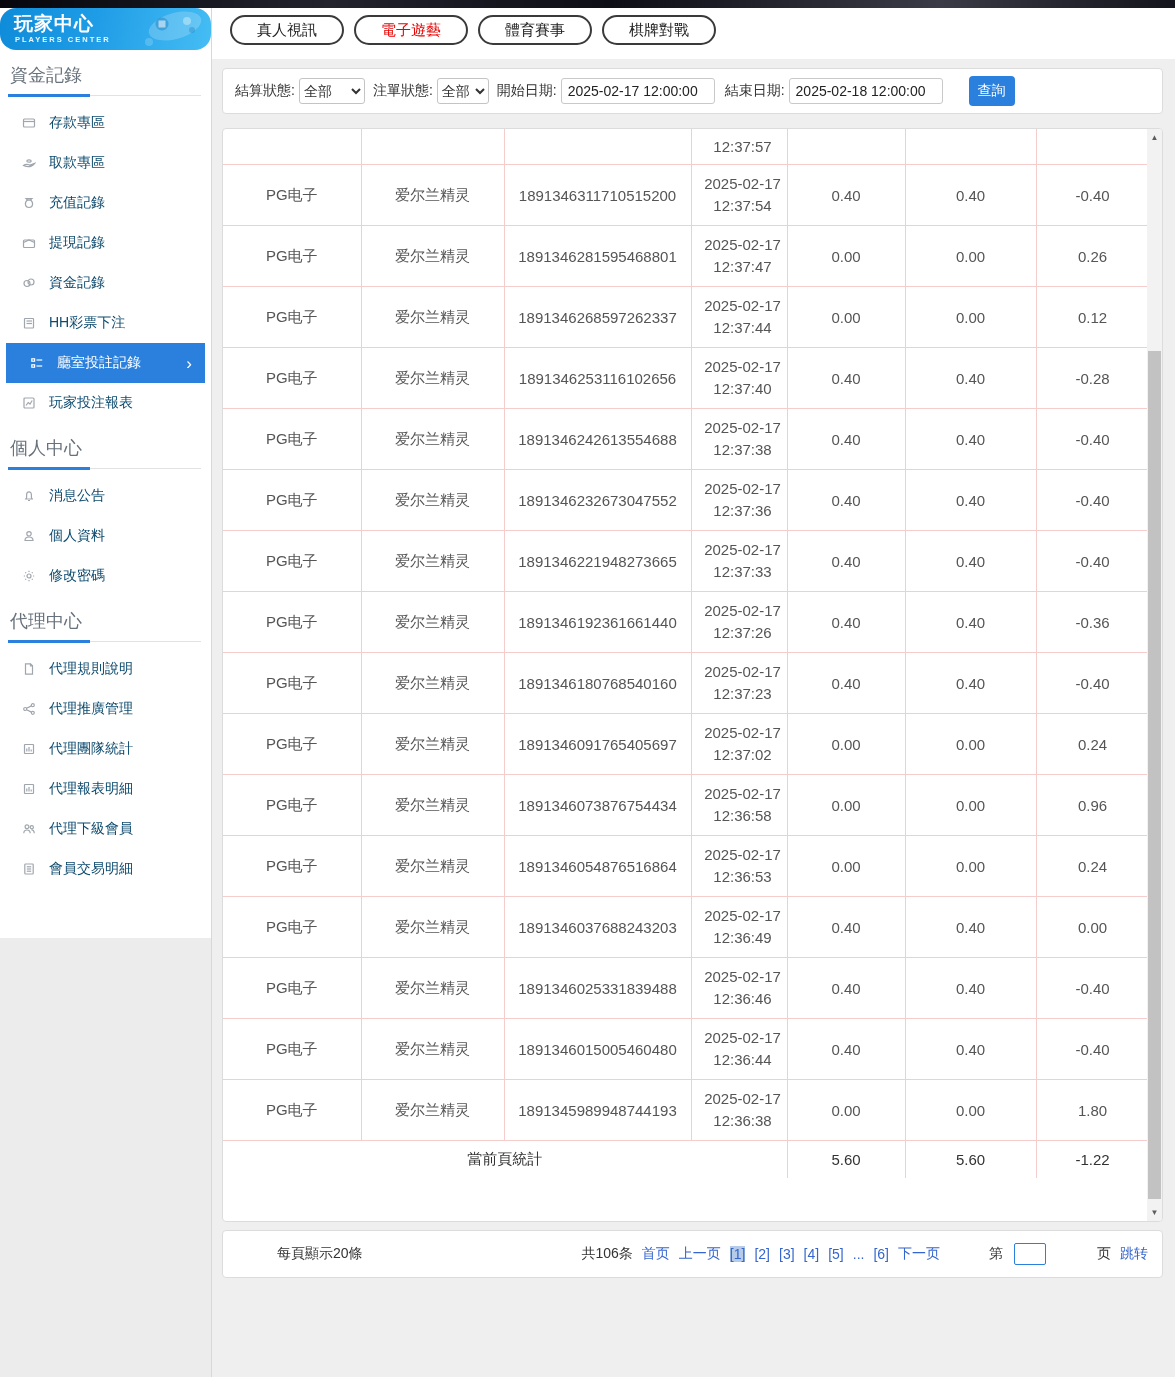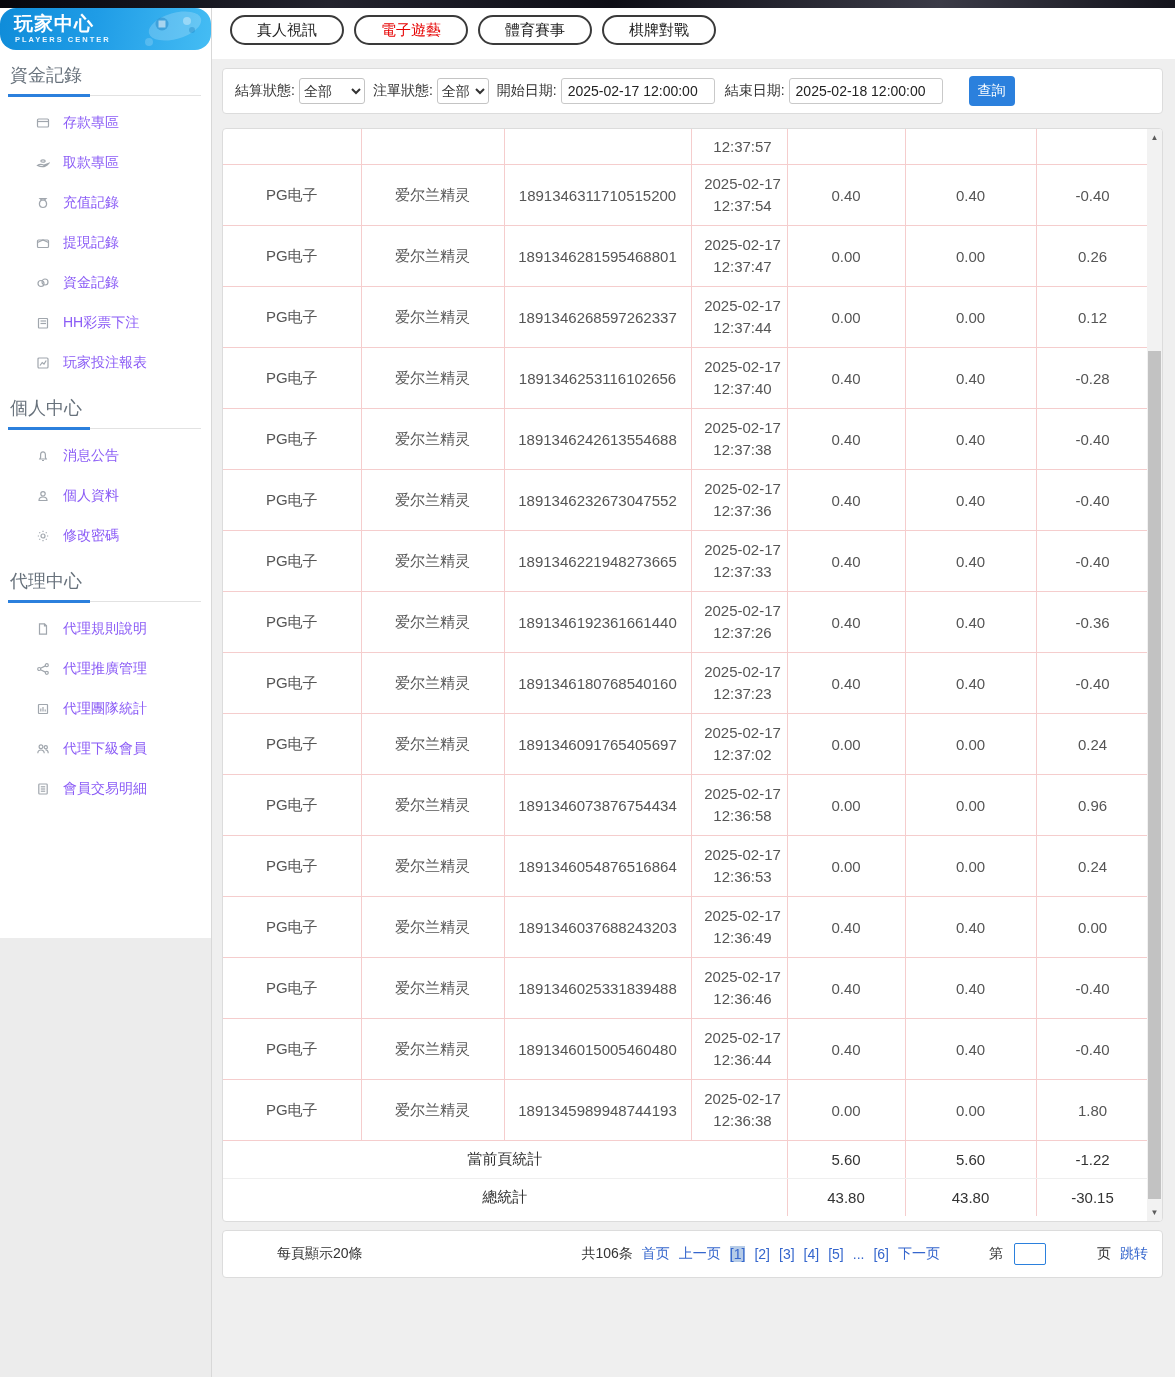--- a/index.html
+++ b/index.html
@@ -17,21 +17,21 @@
   #sidebar-main{background:#ffffff;height:930px;}
   #sidebar-header{height:42px;position:relative;overflow:hidden;
     background:linear-gradient(100deg,#0f8cd9 0%,#1f9ce6 45%,#45bdf4 100%);border-radius:16px;}
   #sidebar-header .deco{position:absolute;right:4px;top:0;}
   #sidebar-title{position:absolute;left:14px;top:3px;color:#fff;font-size:19px;font-weight:bold;letter-spacing:1px;}
   #sidebar-subtitle{position:absolute;left:15px;top:27px;color:#eaf7ff;font-size:7.5px;font-weight:bold;letter-spacing:2px;}
   .section-heading{padding:13px 10px 0 10px;font-size:18px;color:#68727c;}
   .rule{position:relative;height:3px;margin:7px 10px 6px 8px;}
   .rule::before{content:'';position:absolute;left:0;right:0;top:1px;height:1px;background:#e2e2e2;}
   .rule::after{content:'';position:absolute;left:0;top:0;width:82px;height:3px;background:#2b80dd;}
-  .item{height:40px;display:flex;align-items:center;padding-left:36px;color:#8b5cf6;font-size:14px;cursor:pointer;position:relative;}
+  .item{height:40px;display:flex;align-items:center;padding-left:22px;color:#0c4a6e;font-size:14px;cursor:pointer;position:relative;}
   .item .icon{width:14px;height:14px;margin-right:13px;display:inline-flex;}
   .item .icon svg{stroke:#a0a6ad;fill:none;stroke-width:1.2;}
   .item.active{background:#2b80dd;color:#fff;margin:0 6px;padding-left:24px;}
   .item.active .icon svg{stroke:#ffffff;}
   .item.active .arrow{position:absolute;right:13px;color:#fff;font-size:17px;line-height:1;}
   
   #main{position:absolute;left:212px;top:8px;width:1068px;height:1369px;border-radius:20px;}
   #tabs-band{height:44px;background:#fff;display:flex;align-items:flex-start;padding-top:7px;}
   #tabs{display:flex;gap:10px;margin-left:18px;}
   .pill{height:26px;line-height:26px;padding:0 25px;border:2px solid #3a3a3a;border-radius:17px;
@@ -138,20 +138,32 @@
         <div class="item">
           <span class="icon">
             <svg width="14" height="14" viewBox="0 0 14 14">
               <rect x="2.5" y="2.5" width="9" height="9.5" rx="0.5"></rect>
               <line x1="4.5" y1="5" x2="10" y2="5"></line>
               <line x1="4.5" y1="7.5" x2="10" y2="7.5"></line>
             </svg>
           </span>
           <span>HH彩票下注</span>
         </div>
+        <div class="item active">
+          <span class="icon">
+            <svg width="14" height="14" viewBox="0 0 14 14">
+              <rect x="1.8" y="2.8" width="2.8" height="2.4"></rect>
+              <rect x="1.8" y="8.8" width="2.8" height="2.4"></rect>
+              <line x1="6.5" y1="4" x2="12.2" y2="4"></line>
+              <line x1="6.5" y1="10" x2="12.2" y2="10"></line>
+            </svg>
+          </span>
+          <span>廳室投註記錄</span>
+          <span class="arrow">›</span>
+        </div>
         <div class="item">
           <span class="icon">
             <svg width="14" height="14" viewBox="0 0 14 14">
               <rect x="2" y="2" width="10" height="10" rx="1"></rect>
               <polyline points="4,9.5 6.2,6.5 8,8 10.2,4.5"></polyline>
             </svg>
           </span>
           <span>玩家投注報表</span>
         </div>
         <div class="section-heading">個人中心</div>
@@ -209,20 +221,31 @@
         <div class="item">
           <span class="icon">
             <svg width="14" height="14" viewBox="0 0 14 14">
               <rect x="2.5" y="2.5" width="9" height="9" rx="0.5"></rect>
               <line x1="4.8" y1="9.5" x2="4.8" y2="6.5"></line>
               <line x1="7" y1="9.5" x2="7" y2="5"></line>
               <line x1="9.2" y1="9.5" x2="9.2" y2="7.5"></line>
             </svg>
           </span>
           <span>代理團隊統計</span>
+        </div>
+        <div class="item">
+          <span class="icon">
+            <svg width="14" height="14" viewBox="0 0 14 14">
+              <rect x="2.5" y="2.5" width="9" height="9" rx="0.5"></rect>
+              <line x1="4.8" y1="9.5" x2="4.8" y2="6.5"></line>
+              <line x1="7" y1="9.5" x2="7" y2="5"></line>
+              <line x1="9.2" y1="9.5" x2="9.2" y2="7.5"></line>
+            </svg>
+          </span>
+          <span>代理報表明細</span>
         </div>
         <div class="item">
           <span class="icon">
             <svg width="14" height="14" viewBox="0 0 14 14">
               <circle cx="5" cy="4.8" r="1.9"></circle>
               <path d="M1.8 11.2 C1.8 9 3.4 8 5 8 C6.6 8 8.2 9 8.2 11.2"></path>
               <circle cx="9.8" cy="5.2" r="1.6"></circle>
               <path d="M9.5 7.9 C11 7.9 12.2 8.9 12.2 11.2"></path>
             </svg>
           </span>
@@ -466,26 +489,20 @@
             </td>
             <td>0.00</td>
             <td>0.00</td>
             <td>1.80</td>
           </tr>
           <tr class="summary">
             <td colspan="4">當前頁統計</td>
             <td>5.60</td>
             <td>5.60</td>
             <td>-1.22</td>
-          </tr>
-          <tr class="summary">
-            <td colspan="4">總統計</td>
-            <td>43.80</td>
-            <td>43.80</td>
-            <td>-30.15</td>
           </tr>
         </tbody>
     </table>
     <div id="vscroll">
       <div id="scroll-up" class="scroll-arrow">▲</div>
       <div id="scroll-thumb"></div>
       <div id="scroll-down" class="scroll-arrow">▼</div>
     </div>
   </div>
 

